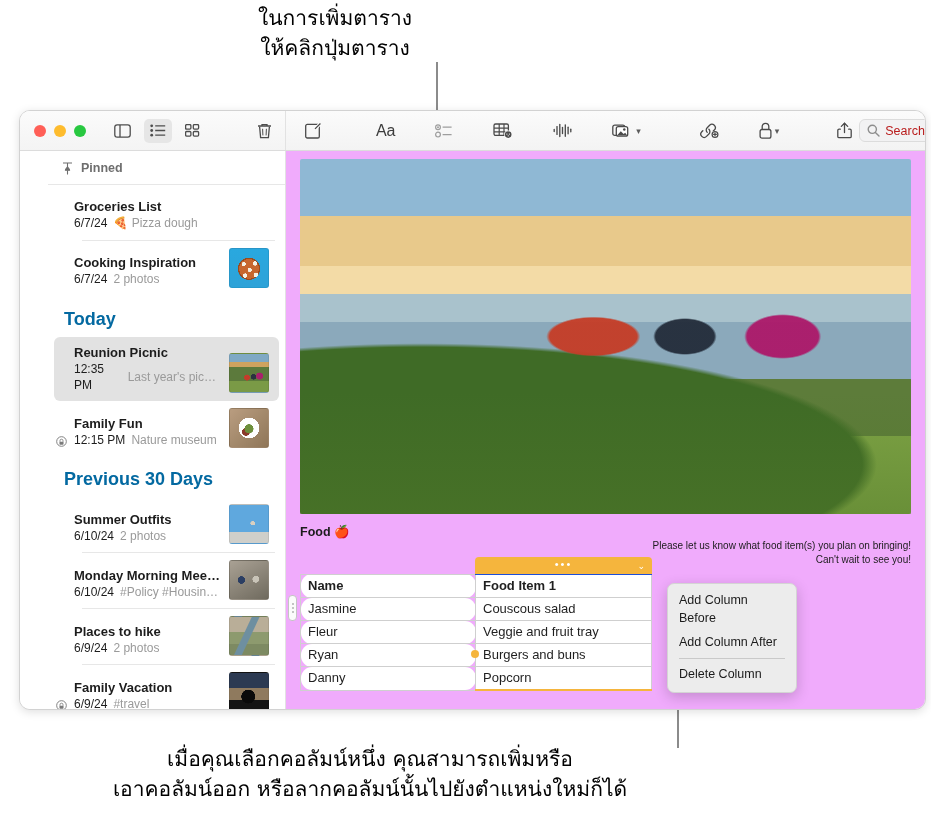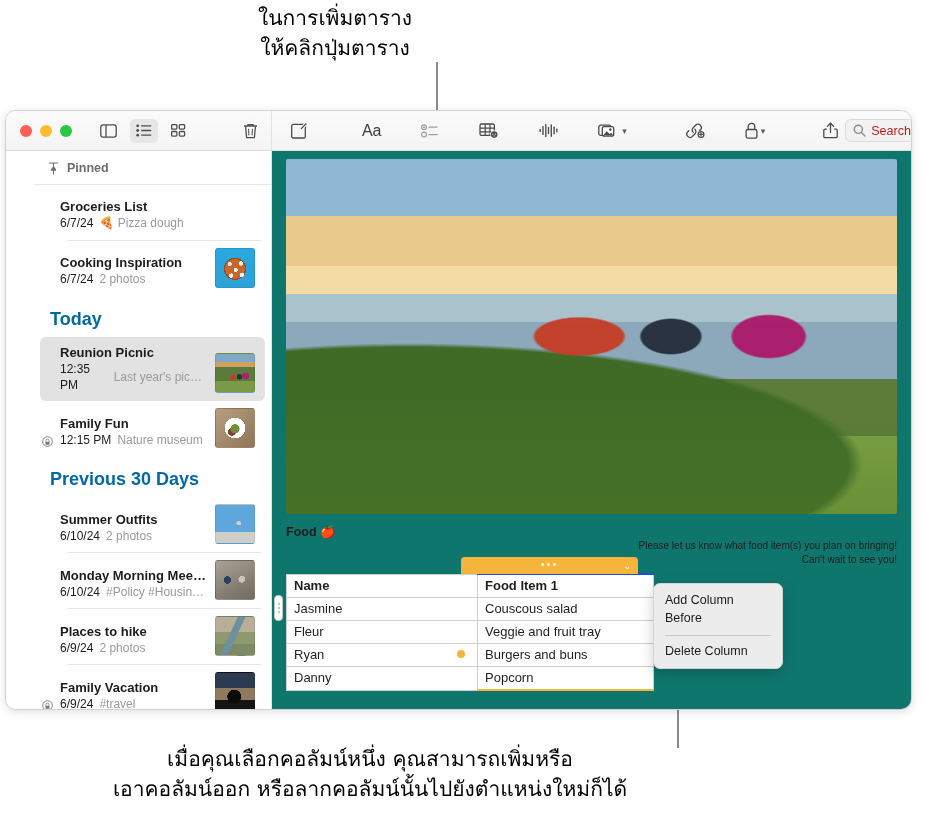--- a/index.html
+++ b/index.html
@@ -28,21 +28,21 @@
     position: absolute;
     width: 2px;
     background: #8b8b8b;
   }
   #leader-top { left: 436px; top: 62px; height: 58px; }
   #leader-bottom { left: 677px; top: 596px; height: 152px; }
 
   
   #window {
     position: absolute;
-    left: 5px; top: 110px;
+    left: 19px; top: 110px;
     width: 907px; height: 600px;
     background: #ffffff;
     border-radius: 11px;
     border: 1px solid #d2d2d2;
     box-shadow: 0 2px 10px rgba(0,0,0,0.13);
     overflow: hidden;
     display: flex;
     flex-direction: column;
   }
 
@@ -212,21 +212,21 @@
   }
   .th-silhouette {
     background:
       radial-gradient(circle at 48% 62%, #0a0a0a 0 22%, transparent 23%),
       linear-gradient(#2c3a52 0 40%, #8f7a5e 40% 72%, #141414 72% 100%);
   }
 
   
   #content {
     flex: 1;
-    background: #0f766e;
+    background: #f0abfc;
     position: relative;
     overflow: hidden;
     padding: 8px 14px 0 14px;
   }
   #hero-photo {
     width: 100%;
     height: 355px;
     border-radius: 2px;
     background:
       radial-gradient(ellipse 55% 40% at 48% 50%, rgba(197,60,38,0.95) 0 13%, transparent 14%),
@@ -287,21 +287,21 @@
   }
   table.notes-table td {
     border: 1px solid #cfcfcf;
     font-size: 13px;
     color: #1f1f1f;
     padding: 3px 7px 4px 7px;
     height: 23px;
     background: #fff;
   }
   table.notes-table tr.head td { font-weight: 700; }
-  td.col-1 { width: 191px; }
+  td.col-1 { width: 175px; border-radius: 11px; }
   td.col-2 { width: 176px; }
   td.sel { border-left: 2px solid #f5b53d; border-right: 2px solid #f5b53d; }
   tr.head td.sel { border-top: 2px solid #1d4ed8; }
   tr.last td.sel { border-bottom: 2px solid #f5b53d; }
 
   #drag-dot {
     position: absolute;
     left: 171px; top: 77px;
     width: 8px; height: 8px; border-radius: 50%;
     background: #f5b53d;
@@ -685,20 +685,21 @@
                   <td class="col-1">Danny</td>
                   <td class="col-2 sel">Popcorn</td>
                 </tr>
               </tbody>
           </table>
 
           <div id="drag-dot"></div>
 
           <div id="ctx-menu">
             <div class="ctx-item">Add Column Before</div>
+            <div class="ctx-item">Add Column After</div>
             <div class="ctx-sep"></div>
             <div class="ctx-item">Delete Column</div>
           </div>
 
         </div>
       </div>
     </div>
   </div>
 </div>
 

